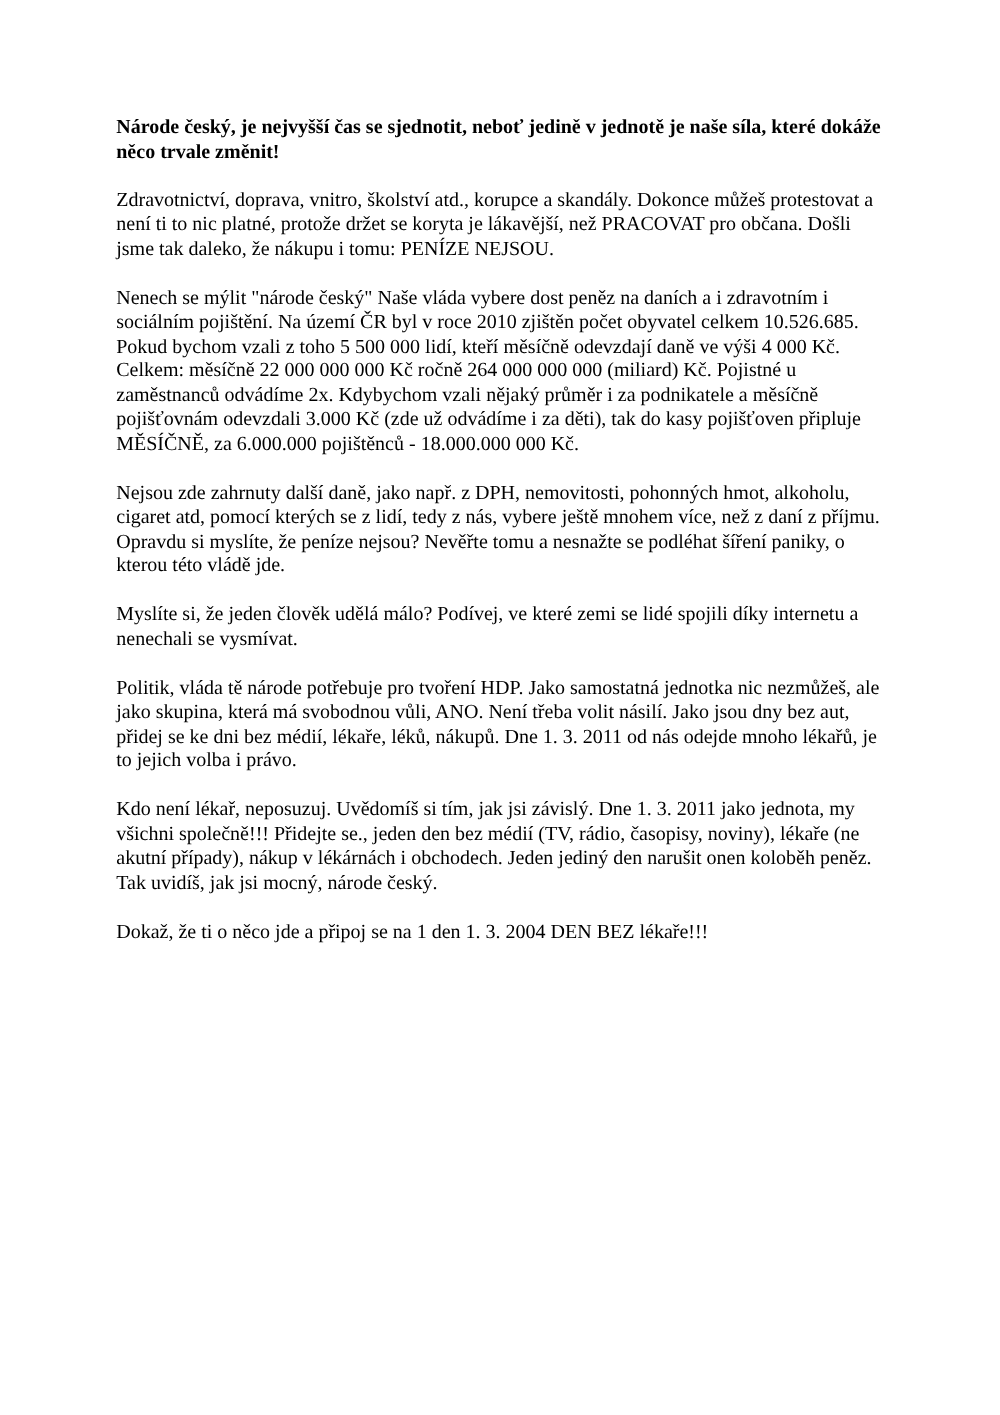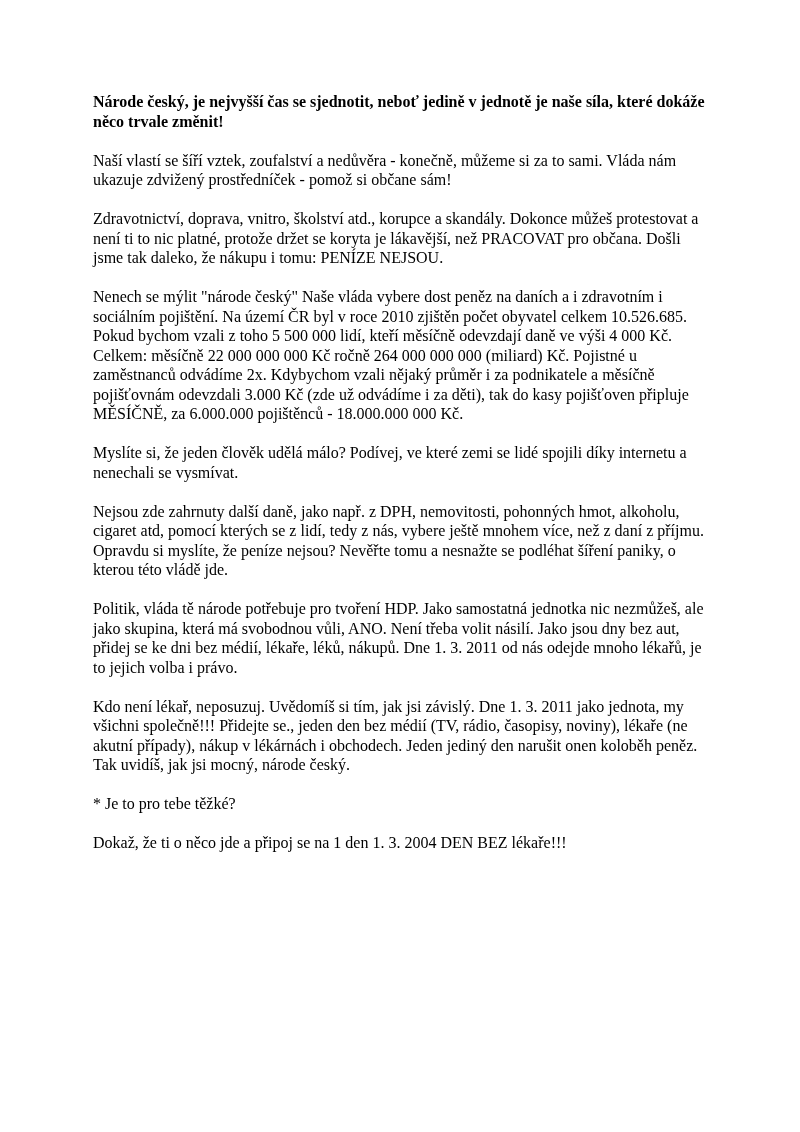--- a/index.html
+++ b/index.html
@@ -33,25 +33,23 @@
   .bullets {
     margin: 0 0 19.5px 0;
   }
 </style>
 </head>
 <body>
 
 <div class="page">
   <div class="content">
     <p class="title">Národe český, je nejvyšší čas se sjednotit, neboť jedině v jednotě je naše síla, které dokáže něco trvale změnit!</p>
-    <p>Naší vlastí se šíří vztek, zoufalství a nedůvěra - konečně, můžeme si za to sami. Vláda nám ukazuje zdvižený prostředníček - pomož si občane sám!</p>
     <p>Zdravotnictví, doprava, vnitro, školství atd., korupce a skandály. Dokonce můžeš protestovat a není ti to nic platné, protože držet se koryta je lákavější, než PRACOVAT pro občana. Došli jsme tak daleko, že nákupu i tomu: PENÍZE NEJSOU.</p>
     <p>Nenech se mýlit "národe český" Naše vláda vybere dost peněz na daních a i zdravotním i sociálním pojištění. Na území ČR byl v roce 2010 zjištěn počet obyvatel celkem 10.526.685. Pokud bychom vzali z toho 5 500 000 lidí, kteří měsíčně odevzdají daně ve výši 4 000 Kč. Celkem: měsíčně 22 000 000 000 Kč ročně 264 000 000 000 (miliard) Kč. Pojistné u zaměstnanců odvádíme 2x. Kdybychom vzali nějaký průměr i za podnikatele a měsíčně pojišťovnám odevzdali 3.000 Kč (zde už odvádíme i za děti), tak do kasy pojišťoven připluje MĚSÍČNĚ, za 6.000.000 pojištěnců - 18.000.000 000 Kč.</p>
+    <p>Nejsou zde zahrnuty další daně, jako např. z DPH, nemovitosti, pohonných hmot, alkoholu, cigaret atd, pomocí kterých se z lidí, tedy z nás, vybere ještě mnohem více, než z daní z příjmu. Opravdu si myslíte, že peníze nejsou? Nevěřte tomu a nesnažte se podléhat šíření paniky, o kterou této vládě jde.</p>
     <p>Myslíte si, že jeden člověk udělá málo? Podívej, ve které zemi se lidé spojili díky internetu a nenechali se vysmívat.</p>
-    <p>Nejsou zde zahrnuty další daně, jako např. z DPH, nemovitosti, pohonných hmot, alkoholu, cigaret atd, pomocí kterých se z lidí, tedy z nás, vybere ještě mnohem více, než z daní z příjmu. Opravdu si myslíte, že peníze nejsou? Nevěřte tomu a nesnažte se podléhat šíření paniky, o kterou této vládě jde.</p>
     <p>Politik, vláda tě národe potřebuje pro tvoření HDP. Jako samostatná jednotka nic nezmůžeš, ale jako skupina, která má svobodnou vůli, ANO. Není třeba volit násilí. Jako jsou dny bez aut, přidej se ke dni bez médií, lékaře, léků, nákupů. Dne 1. 3. 2011 od nás odejde mnoho lékařů, je to jejich volba i právo.</p>
     <p>Kdo není lékař, neposuzuj. Uvědomíš si tím, jak jsi závislý. Dne 1. 3. 2011 jako jednota, my všichni společně!!! Přidejte se., jeden den bez médií (TV, rádio, časopisy, noviny), lékaře (ne akutní případy), nákup v lékárnách i obchodech. Jeden jediný den narušit onen koloběh peněz. Tak uvidíš, jak jsi mocný, národe český.</p>
     <div class="bullets">
-      <div>* Je to pro tebe těžké?</div>
     </div>
     <p>Dokaž, že ti o něco jde a připoj se na 1 den 1. 3. 2004 DEN BEZ lékaře!!!</p>
   </div>
 </div>
 
 </body></html>

